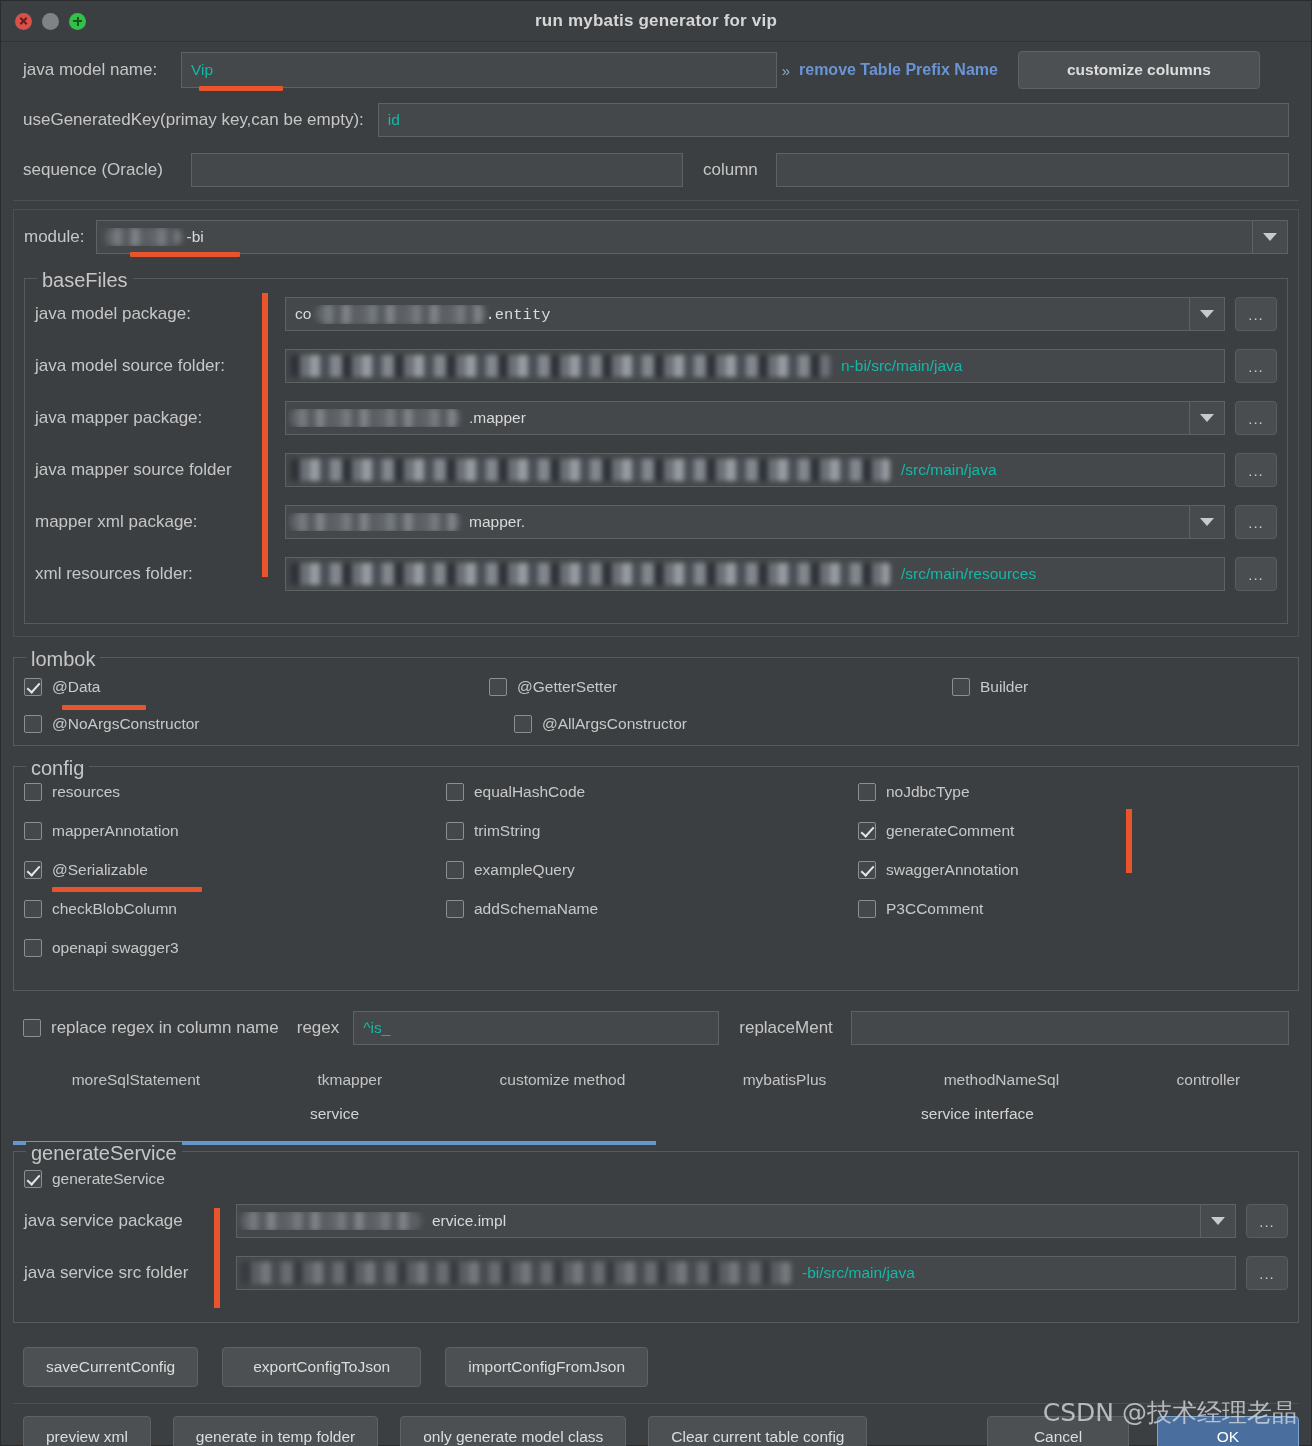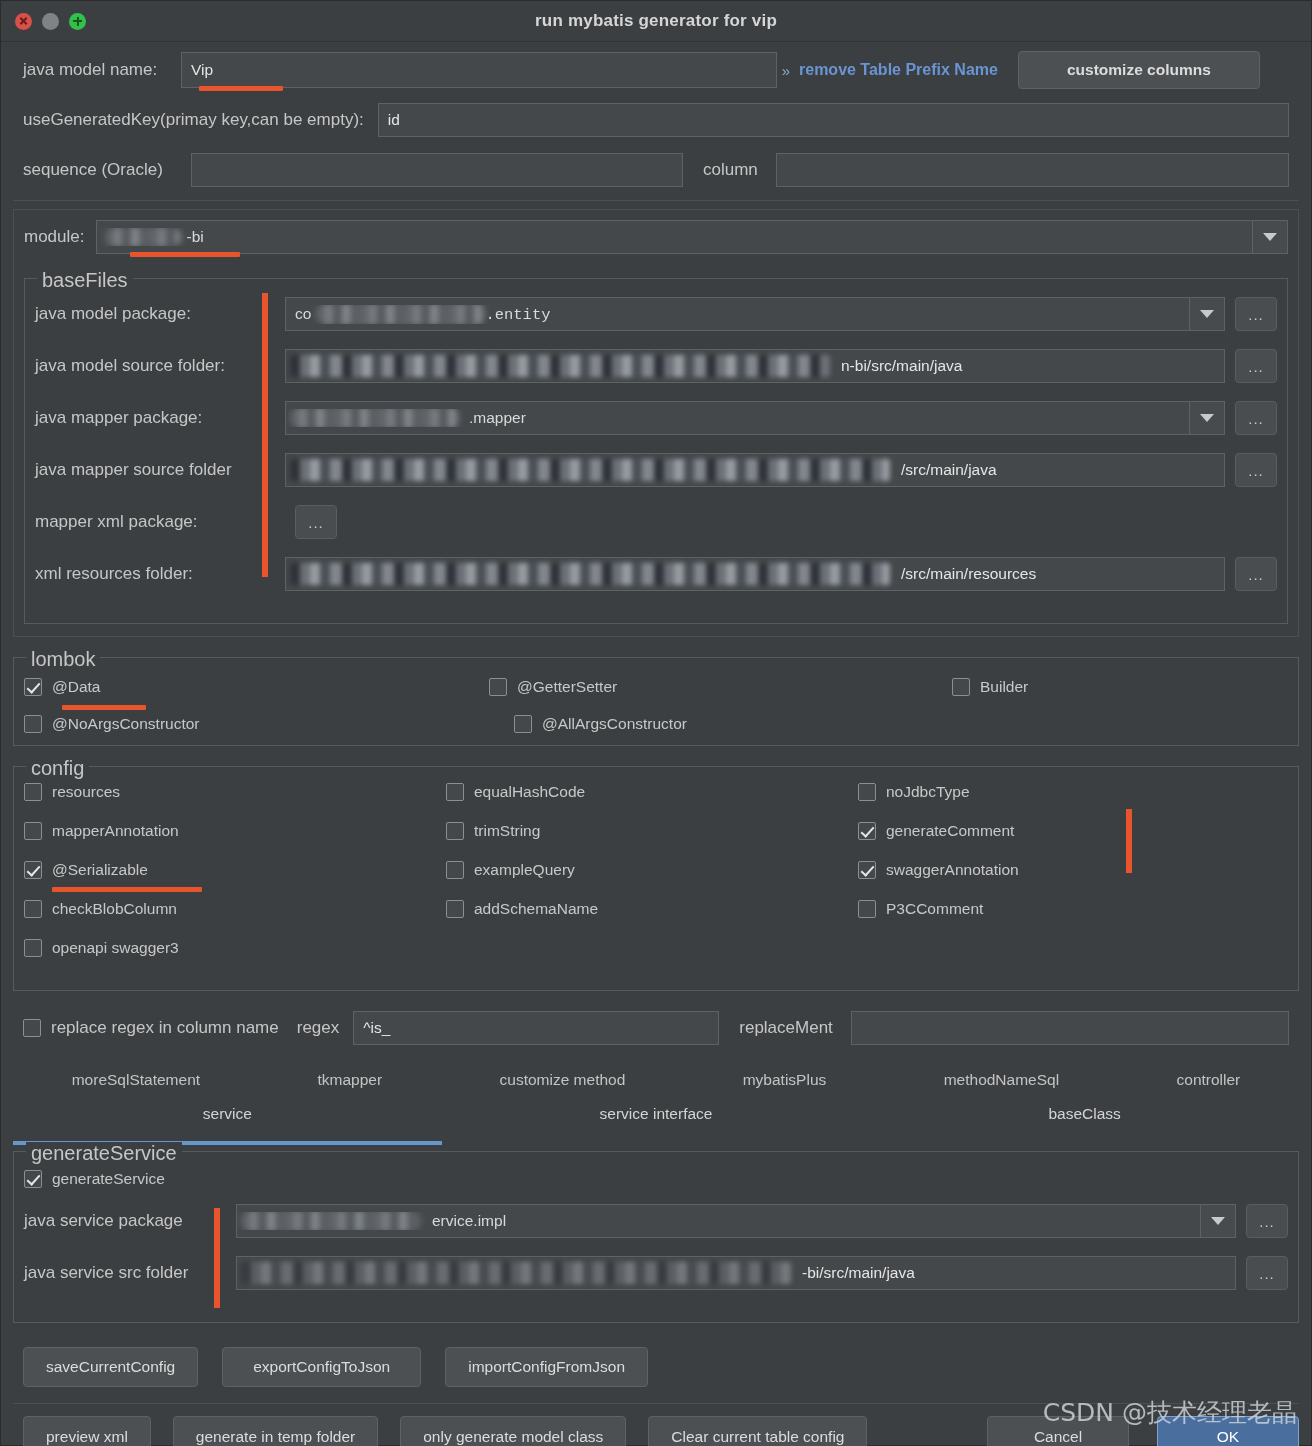--- a/index.html
+++ b/index.html
@@ -47,21 +47,21 @@
     letter-spacing:.2px;pointer-events:none;
   }
   
   .lbl{font-size:17px;color:#c6c6c6;white-space:nowrap;}
   .field{
     background:#45484a;
     border:1px solid #5e6264;
     height:34px;box-sizing:border-box;
     display:flex;align-items:center;
     padding:0 9px;
-    font-size:15.5px;color:#e5e5e5;
+    font-size:15.5px;color:#14b8a6;
     position:relative;overflow:hidden;
   }
   .combo{
     background:#45484a;border:1px solid #5e6264;
     height:34px;box-sizing:border-box;
     display:flex;align-items:center;
     font-size:15.5px;color:#d9d9d9;position:relative;overflow:hidden;
   }
   .combo .txt{padding:0 9px;flex:1;overflow:hidden;white-space:nowrap;}
   .combo .arrowbox{
@@ -222,20 +222,26 @@
             <div style="display: flex; align-items: center; height: 34px; margin-bottom: 18px;">
               <div class="lbl" style="width: 250px; flex: 0 0 250px;">java mapper source folder</div>
               <div class="field" style="flex: 1 1 0%; display: flex; align-items: center; position: relative;">
                 <span class="blur dark" style="left: 4px; width: 600px; height: 22px;"></span>
                 <span style="position: relative; margin-left: 606px;">/src/main/java</span>
               </div>
               <div class="dotsbtn" style="margin-left: 10px;">...</div>
             </div>
             <div style="display: flex; align-items: center; height: 34px; margin-bottom: 18px;">
               <div class="lbl" style="width: 250px; flex: 0 0 250px;">mapper xml package:</div>
+              <div class="combo" style="flex: 1 1 0%; display: flex; align-items: center;">
+                <div class="txt" style="position: relative;"><span class="blur" style="left: 4px; width: 170px; height: 22px;"></span><span style="position: relative; margin-left: 174px;">mapper.</span></div>
+                <div class="arrowbox">
+                  <div class="caret"></div>
+                </div>
+              </div>
               <div class="dotsbtn" style="margin-left: 10px;">...</div>
             </div>
             <div style="display: flex; align-items: center; height: 34px; margin-bottom: 18px;">
               <div class="lbl" style="width: 250px; flex: 0 0 250px;">xml resources folder:</div>
               <div class="field" style="flex: 1 1 0%; display: flex; align-items: center; position: relative;">
                 <span class="blur dark" style="left: 4px; width: 600px; height: 22px;"></span>
                 <span style="position: relative; margin-left: 606px;">/src/main/resources</span>
               </div>
               <div class="dotsbtn" style="margin-left: 10px;">...</div>
             </div>
@@ -397,23 +403,20 @@
           <div style="font-size: 15.5px; color: rgb(196, 196, 196);">controller</div>
         </div>
       <div id="tabs-row2" style="display:flex;height:44px;position:relative;">
           <div style="flex: 1 1 0%; display: flex; align-items: flex-start; justify-content: center; padding-top: 4px; font-size: 15.5px; color: rgb(212, 212, 212); position: relative;">
             <span>service</span>
             <div style="position: absolute; left: 0px; right: 0px; bottom: 0px; height: 4px; background: rgb(104, 151, 201);"></div>
           </div>
           <div style="flex: 1 1 0%; display: flex; align-items: flex-start; justify-content: center; padding-top: 4px; font-size: 15.5px; color: rgb(212, 212, 212); position: relative;">
             <span>service interface</span>
           </div>
-          <div style="flex: 1 1 0%; display: flex; align-items: flex-start; justify-content: center; padding-top: 4px; font-size: 15.5px; color: rgb(212, 212, 212); position: relative;">
-            <span>baseClass</span>
-          </div>
         </div>
     </div>
 
     <div class="group" style="margin-top:6px;padding:18px 10px 14px 10px;position:relative;">
       <div class="gtitle">generateService</div>
       <div class="cbrow" style="margin-bottom:16px;">
         <span class="cb on"></span>
         <span>generateService</span>
       </div>
       <div class="redbar" style="left:200px;top:56px;width:6px;height:100px;"></div>

